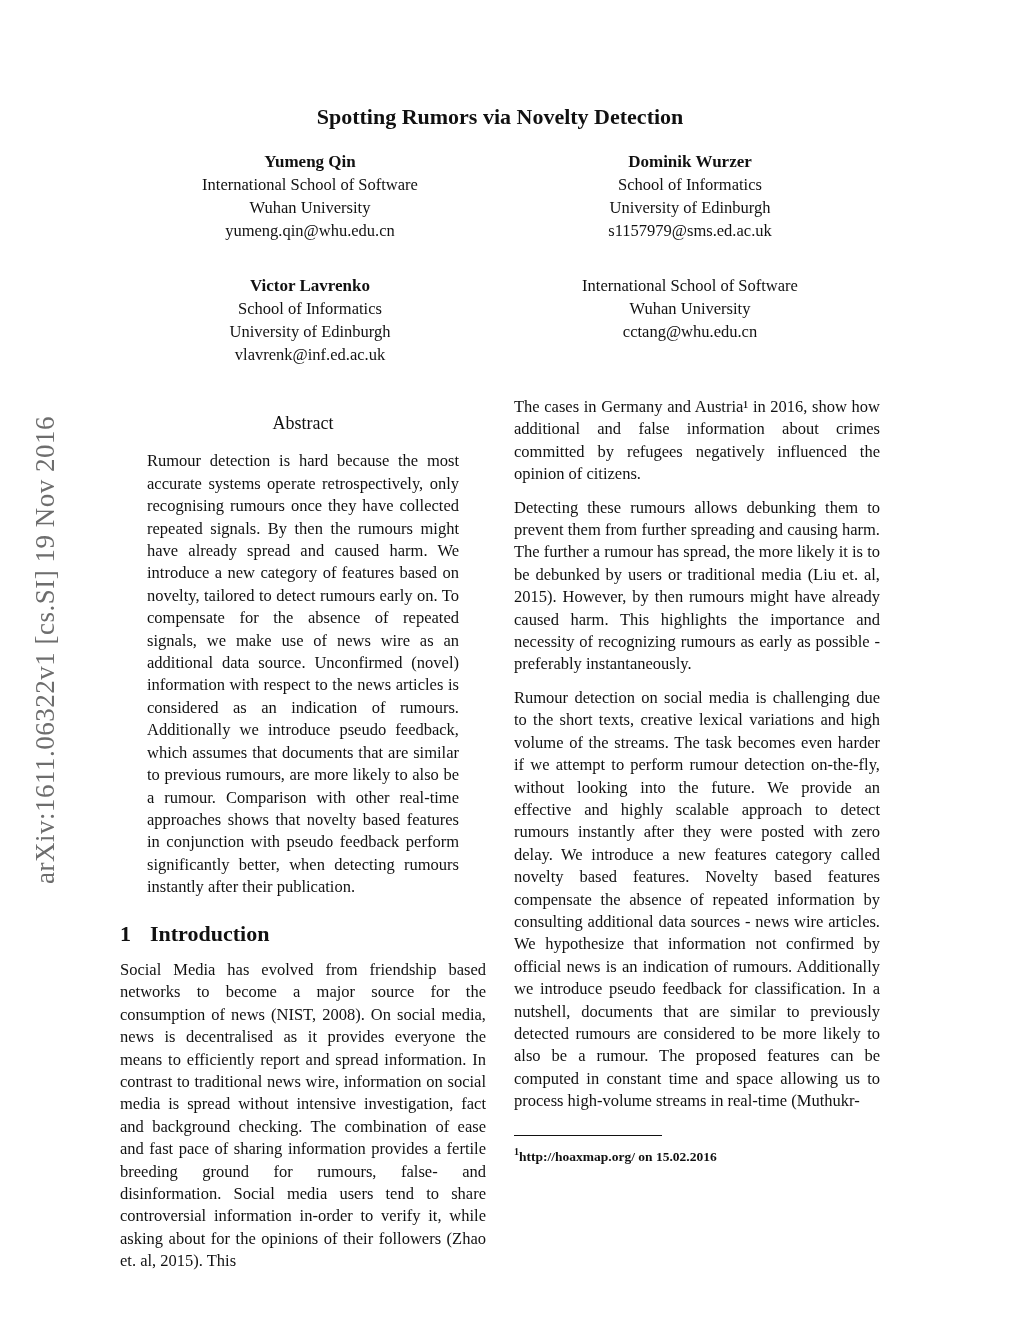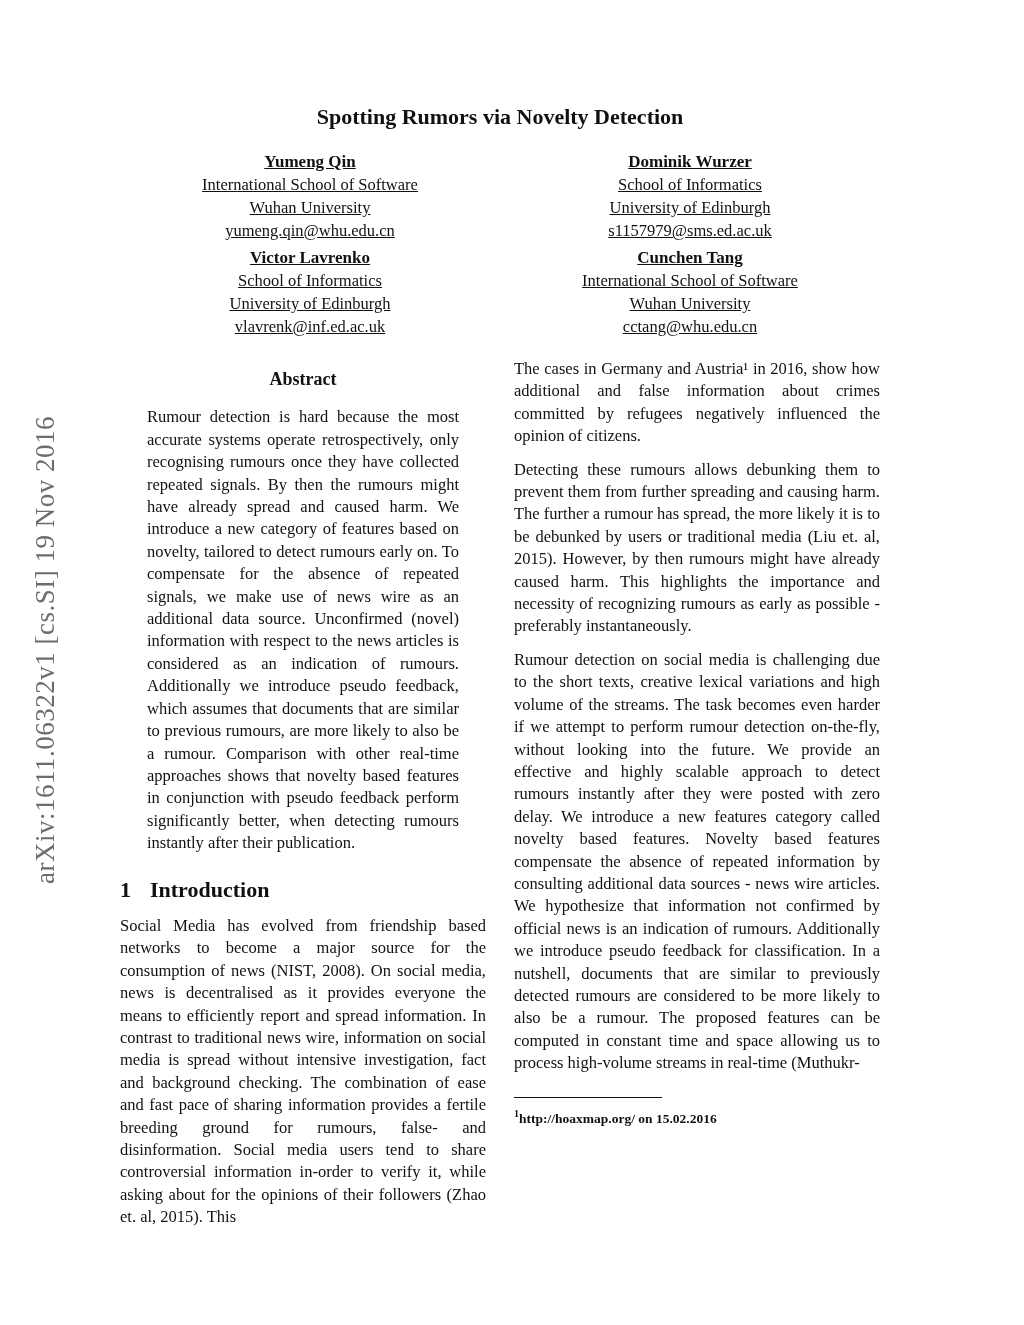--- a/index.html
+++ b/index.html
@@ -35,23 +35,22 @@
   }
   .paper-title {
     margin: 8px 0 20px 0;
     text-align: center;
     font-size: 22px;
     font-weight: bold;
   }
   .authors-grid {
     display: grid;
     grid-template-columns: 1fr 1fr;
-    row-gap: 4px;
-    margin-bottom: 20px;
-    text-decoration: underline;
+    row-gap: 32px;
+    margin-bottom: 30px;
   }
   .author-block {
     text-align: center;
     font-size: 16.5px;
     line-height: 23px;
   }
   .author-name {
     font-weight: bold;
     font-size: 17px;
   }
@@ -63,24 +62,24 @@
   .col {
     width: 366px;
     font-size: 16.5px;
     line-height: 22.4px;
     text-align: justify;
   }
   .col p {
     margin: 0 0 11px 0;
   }
   .abstract-heading {
-    margin: 10px 0 16px 0;
+    margin: 16px 0 16px 0;
     text-align: center;
     font-size: 18px;
-    font-weight: bold;
+    font-weight: normal;
   }
   .abstract-text {
     padding: 0 27px;
   }
   .section-heading {
     margin: 24px 0 14px 0;
     font-size: 22px;
     font-weight: bold;
   }
   .sec-num {
@@ -133,21 +132,20 @@
       </div>
 
       <div class="author-block">
         <div class="author-name">Victor Lavrenko</div>
         <div>School of Informatics</div>
         <div>University of Edinburgh</div>
         <div>vlavrenk@inf.ed.ac.uk</div>
       </div>
 
       <div class="author-block">
-        <div class="author-name">Cunchen Tang</div>
         <div>International School of Software</div>
         <div>Wuhan University</div>
         <div>cctang@whu.edu.cn</div>
       </div>
 
     </div>
 
     <div class="columns">
 
       <div class="col">

